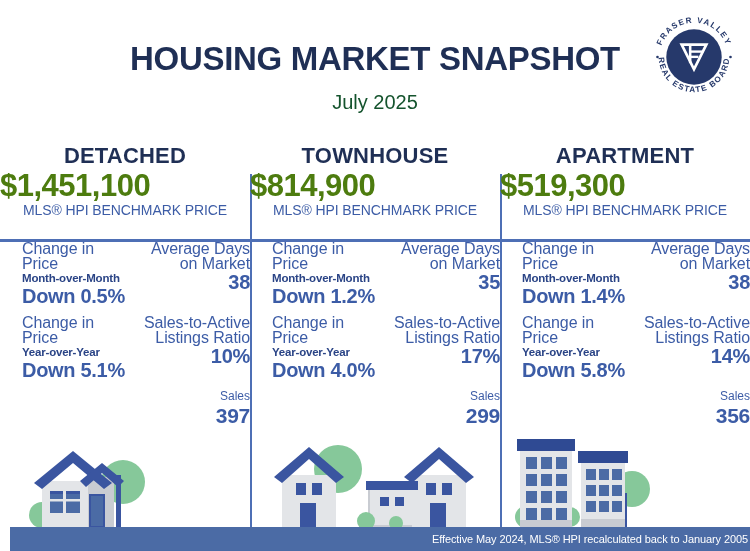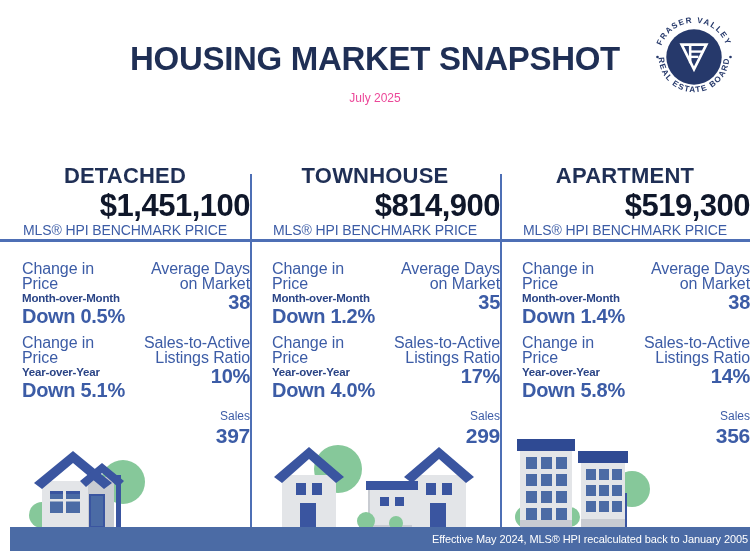--- a/index.html
+++ b/index.html
@@ -17,50 +17,50 @@
     position:absolute; left:0; top:40px; width:750px;
     text-align:center;
     font-size:33px; font-weight:bold;
     letter-spacing:-0.3px;
     color:#1F2F55;
     font-stretch:condensed;
   }
   #report-month {
     position:absolute; left:0; top:91px; width:750px;
     text-align:center;
-    font-size:12px; font-weight:normal;
-    color:#ec4899;
+    font-size:20px; font-weight:normal;
+    color:#14532d;
   }
   
   #logo { position:absolute; left:650px; top:13px; width:88px; height:88px; }
   
   .hrule { position:absolute; left:0; width:750px; height:3px; background:#4E6FB5; }
   #rule-top { top:239px; }
   .vrule { position:absolute; width:2px; background:#4E6FB5; top:174px; height:353px; }
   #vrule-1 { left:250px; }
   #vrule-2 { left:500px; }
   
-  .col { position:absolute; top:156px; width:286px; height:382px; }
+  .col { position:absolute; top:136px; width:286px; height:382px; }
   #col-detached  { left:0px; }
   #col-townhouse { left:250px; }
   #col-apartment { left:500px; }
 
   .col-title {
     position:absolute; left:0; top:7px; width:250px;
     text-align:center;
     font-size:22px; font-weight:bold;
     color:#1F2F55;
     font-stretch:condensed;
     letter-spacing:0.2px;
   }
   .col-price {
     position:absolute; left:0; top:32px; width:250px;
-    text-align:right;
+    text-align:left;
     font-size:31px; font-weight:bold;
-    color:#0f172a;
+    color:#4d7c0f;
     letter-spacing:-0.5px;
   }
   .col-price-sub {
     position:absolute; left:0; top:66px; width:250px;
     text-align:center;
     font-size:14px; font-weight:normal;
     color:#3C5CA6;
     letter-spacing:-0.1px;
   }
   

